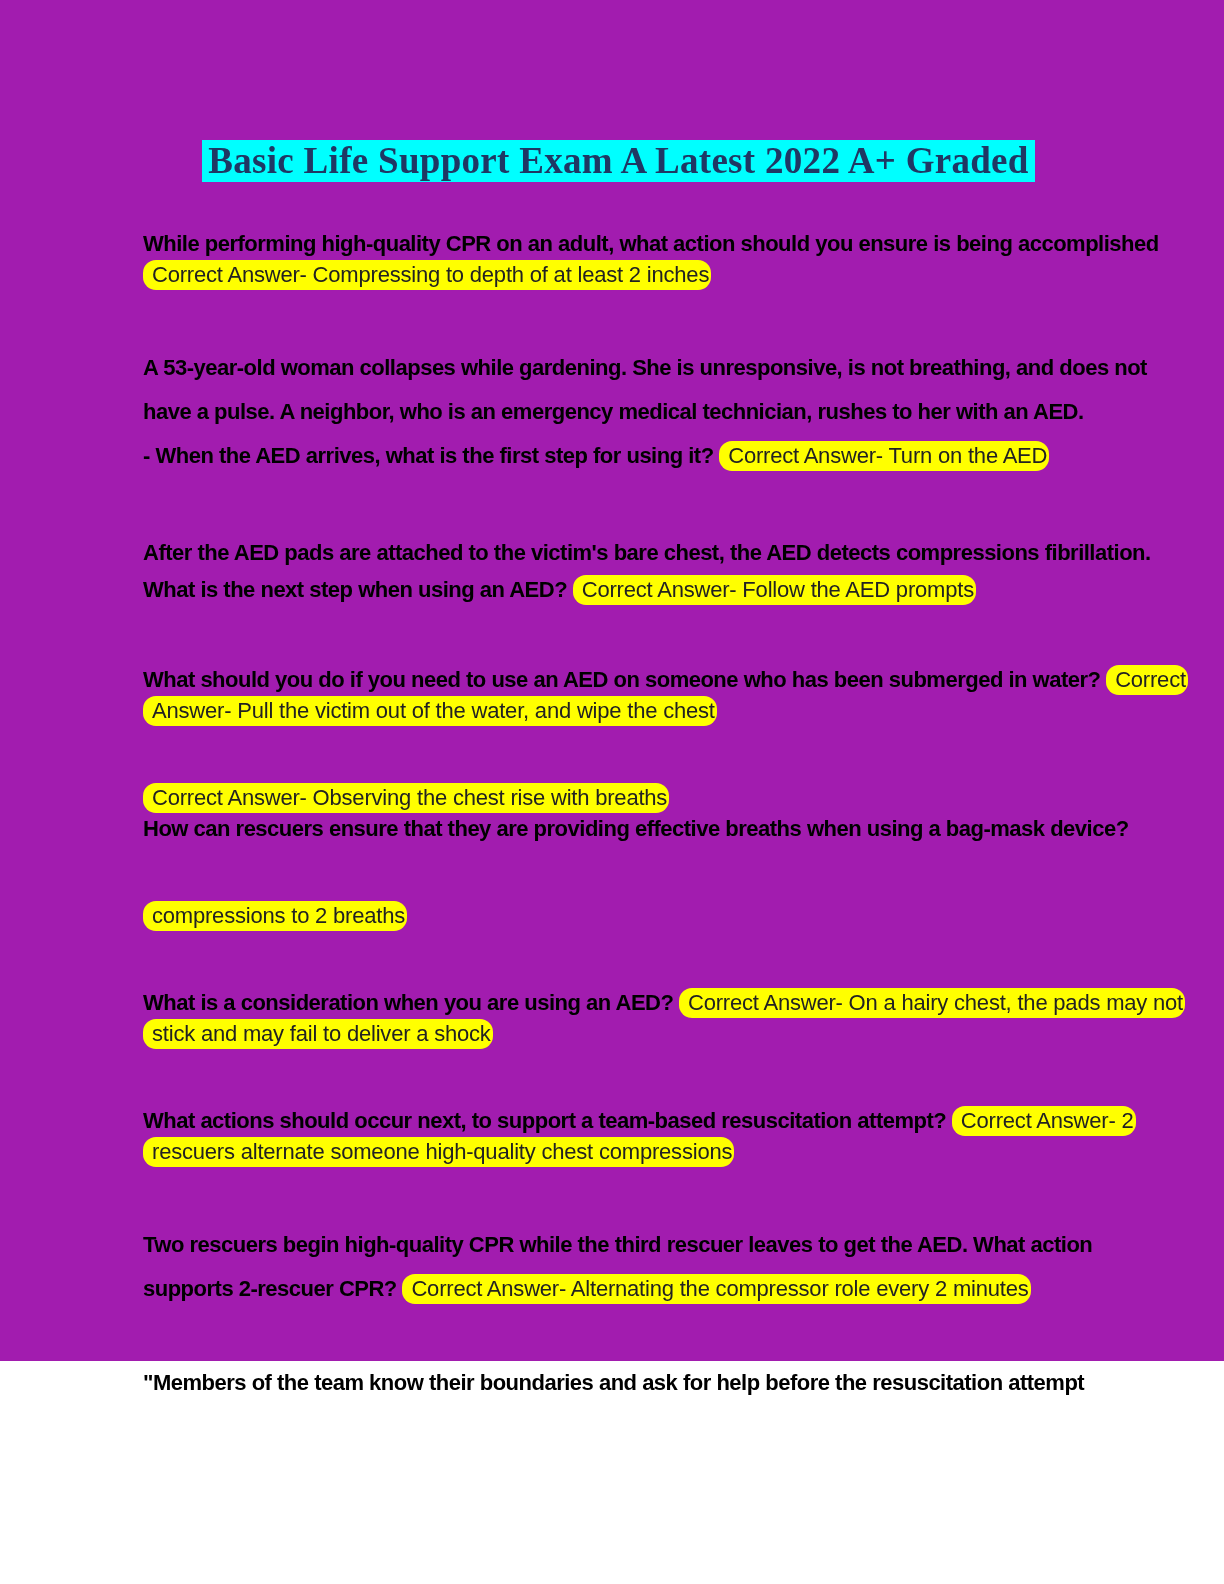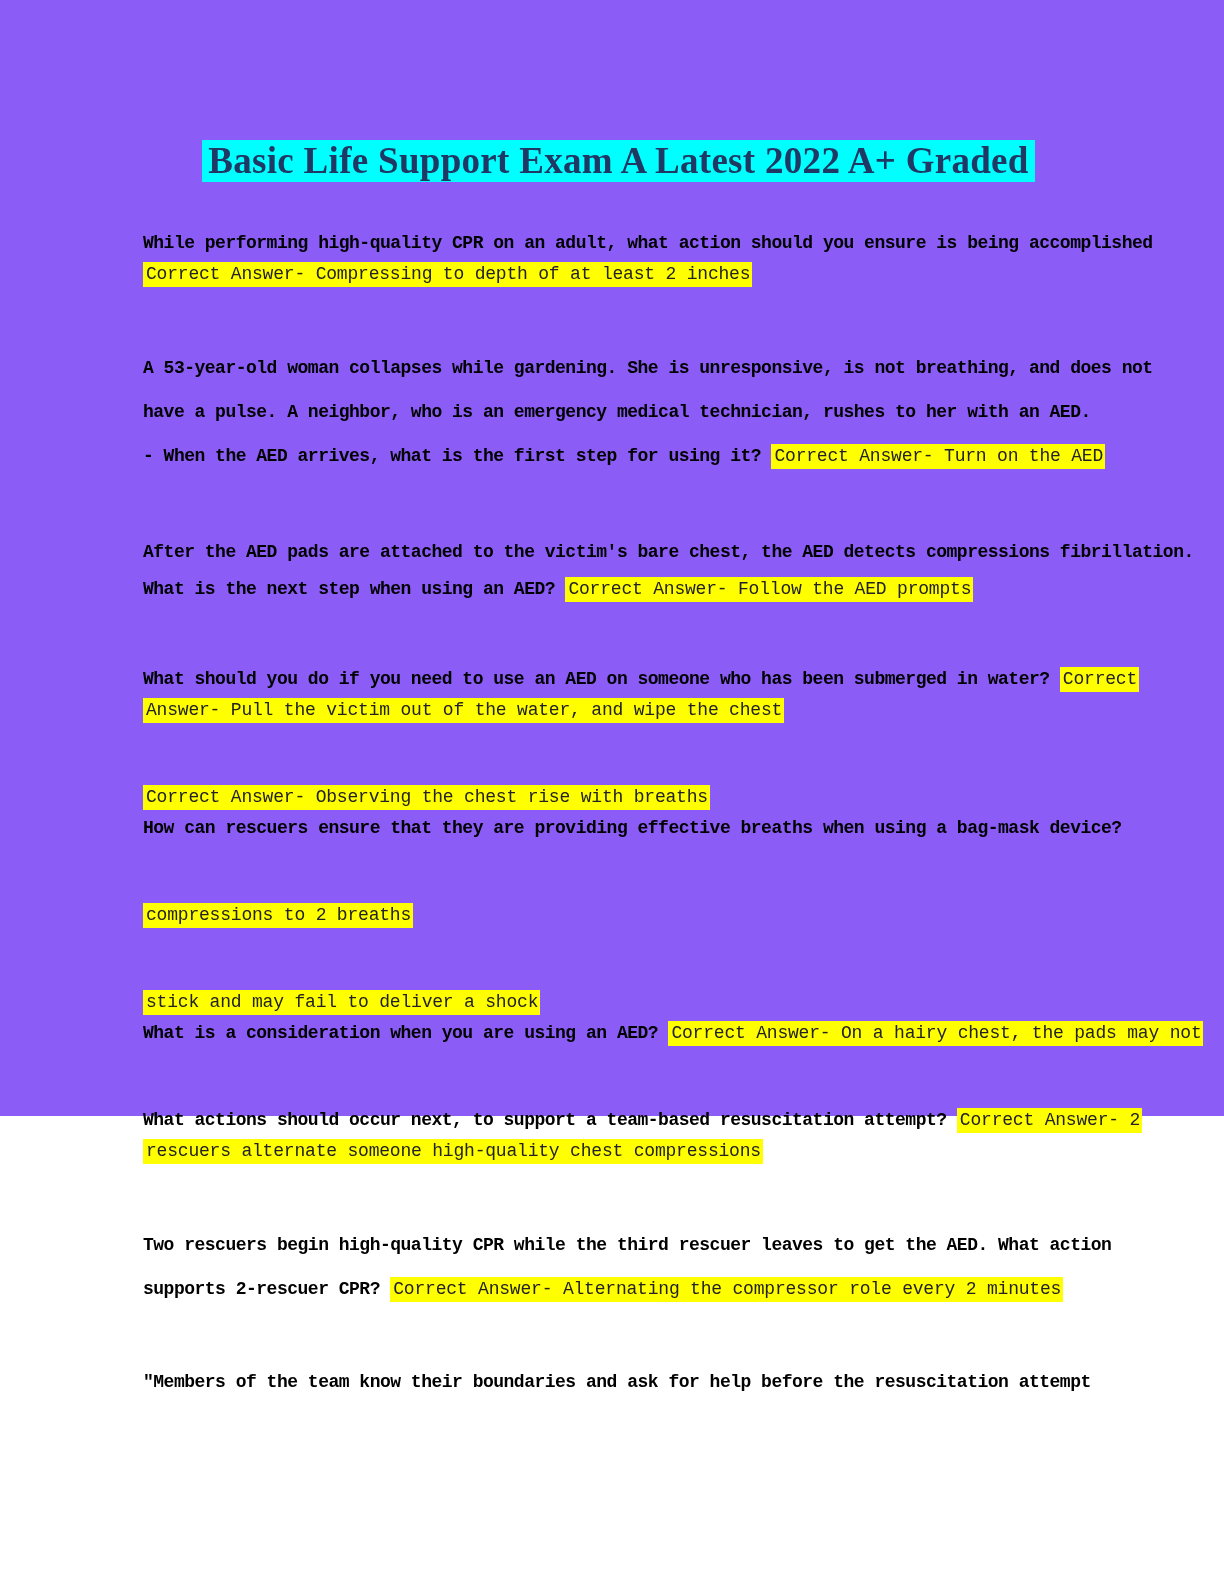--- a/index.html
+++ b/index.html
@@ -5,22 +5,22 @@
   * { margin: 0; padding: 0; box-sizing: border-box; }
   html, body { background: #ffffff; }
   body {
     width: 1224px;
     height: 1584px;
     font-family: "Liberation Sans", sans-serif;
     overflow: hidden;
   }
   .page {
     width: 1224px;
-    height: 1116px;
-    background: #8b5cf6;
+    height: 1361px;
+    background: #a21caf;
     padding: 140px 130px 0 143px;
   }
   .title-wrap {
     text-align: center;
     margin-bottom: 46px;
   }
   .doc-title {
     display: inline-block;
     font-family: "Liberation Serif", serif;
     font-weight: 700;
@@ -29,37 +29,37 @@
     letter-spacing: 0.3px;
     color: var(--title-color, #1F3864);
     background: var(--title-bg, #00FFFF);
     padding: 0 6px;
     white-space: nowrap;
   }
   .qa-block { margin-bottom: 56px; }
   .qa-block:last-child { margin-bottom: 0; }
   .line {
     white-space: pre;
-    font-size: 18px;
-    font-family: Liberation Mono, monospace;
+    font-size: 22px;
   }
   .sp-single .line { line-height: 31px; }
   .sp-wide   .line { line-height: 37px; }
   .sp-double .line { line-height: 44px; }
   .q {
     font-weight: 700;
     color: #000000;
     letter-spacing: -0.5px;
   }
   .a {
     font-weight: 400;
     color: #222222;
     letter-spacing: -0.2px;
     background: var(--answer-bg, #FFFF00);
-    padding: 2px 2px 3px 3px;
+    padding: 2px 2px 3px 9px;
+    border-radius: 13px;
   }
 </style>
 </head>
 <body>
 
 <div class="page">
   <div class="title-wrap">
     <span class="doc-title">Basic Life Support Exam A Latest 2022 A+ Graded</span>
   </div>
   <div>
@@ -81,22 +81,22 @@
         <div class="line"><span class="a">Answer- Pull the victim out of the water, and wipe the chest</span></div>
       </div>
       <div class="qa-block sp-single">
         <div class="line"><span class="a">Correct Answer- Observing the chest rise with breaths</span></div>
         <div class="line"><span class="q">How can rescuers ensure that they are providing effective breaths when using a bag-mask device?</span></div>
       </div>
       <div class="qa-block sp-single">
         <div class="line"><span class="a">compressions to 2 breaths</span></div>
       </div>
       <div class="qa-block sp-single">
+        <div class="line"><span class="q">What is a consideration when you are using an AED? </span><span class="a">Correct Answer- On a hairy chest, the pads may not</span></div>
         <div class="line"><span class="a">stick and may fail to deliver a shock</span></div>
-        <div class="line"><span class="q">What is a consideration when you are using an AED? </span><span class="a">Correct Answer- On a hairy chest, the pads may not</span></div>
       </div>
       <div class="qa-block sp-single">
         <div class="line"><span class="q">What actions should occur next, to support a team-based resuscitation attempt? </span><span class="a">Correct Answer- 2</span></div>
         <div class="line"><span class="a">rescuers alternate someone high-quality chest compressions</span></div>
       </div>
       <div class="qa-block sp-double">
         <div class="line"><span class="q">Two rescuers begin high-quality CPR while the third rescuer leaves to get the AED. What action</span></div>
         <div class="line"><span class="q">supports 2-rescuer CPR? </span><span class="a">Correct Answer- Alternating the compressor role every 2 minutes</span></div>
       </div>
       <div class="qa-block sp-single">

